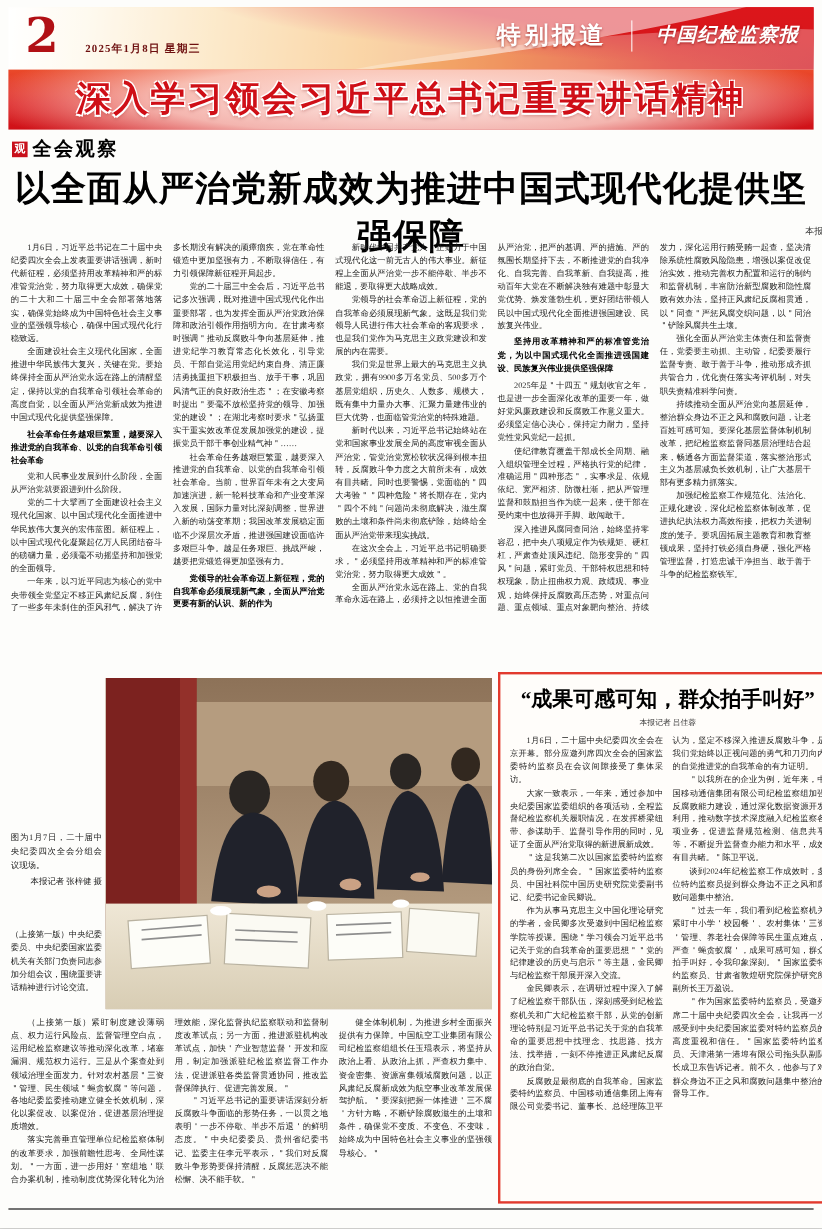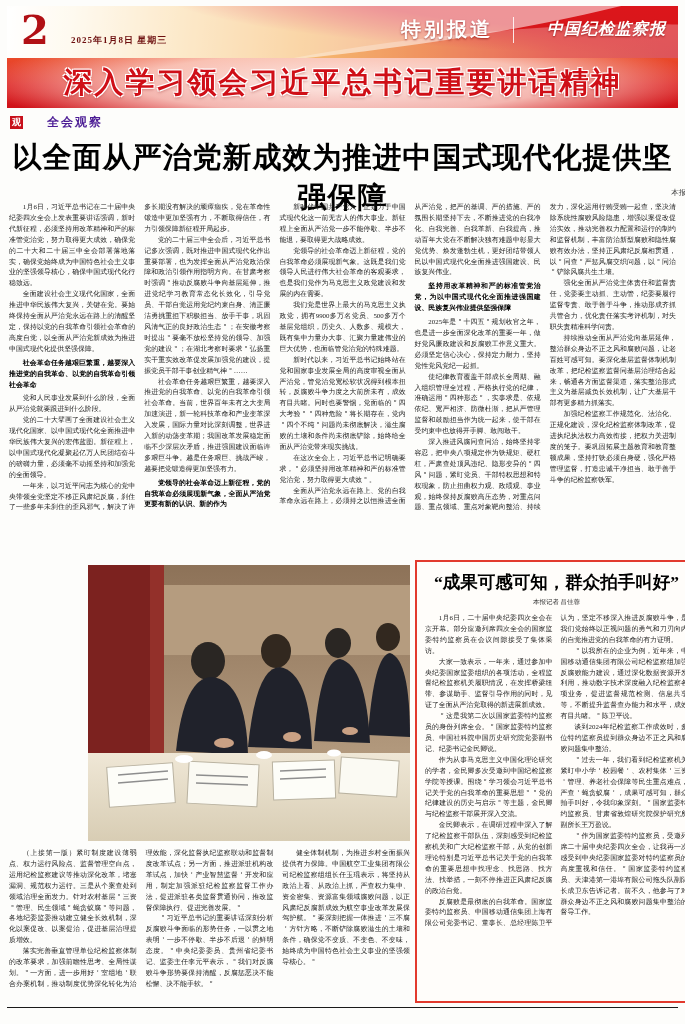--- a/index.html
+++ b/index.html
@@ -17,35 +17,35 @@
       background:rgba(255,255,255,.28);border-radius:50%;transform:rotate(-6deg);}
   .pageno{position:absolute;left:14px;top:2px;font-size:40px;font-weight:bold;color:#b11015;
       font-family:"DejaVu Serif",serif;z-index:3;line-height:1.1;}
   .dateline{position:absolute;left:64px;top:28px;font-size:9px;font-weight:bold;color:#6d0f0f;
       z-index:3;font-family:Liberation Serif, serif;letter-spacing:1px;}
   .mast-right{position:absolute;right:12px;top:10px;z-index:3;display:flex;align-items:center;gap:20px;}
   .section-name{font-family:"Liberation Sans",sans-serif;font-weight:900;font-size:20px;color:#fff;
       letter-spacing:3px;text-shadow:0 1px 2px rgba(120,0,0,.6);}
   .mast-divider{width:1px;height:26px;background:rgba(255,255,255,.85);}
   .paper-name{font-family:"DejaVu Serif",serif;font-style:italic;font-weight:bold;font-size:16px;
-      color:#fff;letter-spacing:1px;text-shadow:0 1px 2px rgba(120,0,0,.6);margin-left:13px;}
+      color:#fff;letter-spacing:1px;text-shadow:0 1px 2px rgba(120,0,0,.6);}
   
   .banner{position:absolute;left:7px;top:58px;right:7px;height:50px;
     background:
       radial-gradient(70% 130% at 50% 50%, rgba(255,245,240,.95) 0%, rgba(255,235,225,.75) 45%, rgba(255,120,90,0) 78%),
       linear-gradient(180deg,#ea4a2a 0%,#dc2020 55%,#cf1118 100%);
     display:flex;align-items:center;justify-content:center;}
   .banner-title{font-family:Liberation Serif, serif;font-weight:900;font-size:29px;color:#cf0f17;
       letter-spacing:2px;white-space:nowrap;
       text-shadow:-1px -1px 0 #fff,1px -1px 0 #fff,-1px 1px 0 #fff,1px 1px 0 #fff,0 2px 3px rgba(130,0,0,.35);}
   
   .tag-row{position:absolute;left:10px;top:114px;display:flex;align-items:center;gap:4px;}
   .tag-icon{width:13px;height:13px;background:#c8101b;color:#fff;font-size:9px;line-height:13px;
       text-align:center;font-family:"Liberation Sans",sans-serif;font-weight:bold;}
-  .tag-label{font-size:12px;font-weight:bold;letter-spacing:2px;color:#4c1d95;margin-left:20px;}
+  .tag-label{font-size:16px;font-weight:bold;letter-spacing:2px;color:#000000;}
   .kicker{position:absolute;left:0;top:122px;width:100%;text-align:center;font-size:12.5px;
       font-weight:bold;color:#111;letter-spacing:.5px;}
   .headline{position:absolute;left:0;top:138px;width:100%;text-align:center;font-size:29px;
       font-weight:900;color:#000;letter-spacing:1px;font-family:"Liberation Serif",serif;}
   .byline{position:absolute;left:0;top:188px;width:100%;text-align:right;font-size:7.5px;color:#333;margin-left:33px;}
   
   .bodytext{font-size:6.9px;line-height:1.58;text-align:justify;color:#1b1b1b;}
   .bodytext p{margin:0;text-indent:2em;}
   .bodytext p.sub{font-weight:bold;color:#000;margin:3px 0;}
   .top-columns{position:absolute;left:9px;top:202px;width:667px;height:356px;
@@ -117,20 +117,25 @@
       <p>全面从严治党永远在路上、党的自我革命永远在路上，必须持之以恒推进全面从严治党，把严的基调、严的措施、严的氛围长期坚持下去，不断推进党的自我净化、自我完善、自我革新、自我提高，推动百年大党在不断解决独有难题中彰显大党优势、焕发蓬勃生机，更好团结带领人民以中国式现代化全面推进强国建设、民族复兴伟业。</p>
       <p class="sub">坚持用改革精神和严的标准管党治党，为以中国式现代化全面推进强国建设、民族复兴伟业提供坚强保障</p>
       <p>2025年是＂十四五＂规划收官之年，也是进一步全面深化改革的重要一年，做好党风廉政建设和反腐败工作意义重大。必须坚定信心决心，保持定力耐力，坚持党性党风党纪一起抓。</p>
       <p>使纪律教育覆盖干部成长全周期、融入组织管理全过程，严格执行党的纪律，准确运用＂四种形态＂，实事求是、依规依纪、宽严相济、防微杜渐，把从严管理监督和鼓励担当作为统一起来，使干部在受约束中也放得开手脚、敢闯敢干。</p>
       <p>深入推进风腐同查同治，始终坚持零容忍，把中央八项规定作为铁规矩、硬杠杠，严肃查处顶风违纪、隐形变异的＂四风＂问题，紧盯党员、干部特权思想和特权现象，防止扭曲权力观、政绩观、事业观，始终保持反腐败高压态势，对重点问题、重点领域、重点对象靶向整治、持续发力，深化运用行贿受贿一起查，坚决清除系统性腐败风险隐患，增强以案促改促治实效，推动完善权力配置和运行的制约和监督机制，丰富防治新型腐败和隐性腐败有效办法，坚持正风肃纪反腐相贯通，以＂同查＂严惩风腐交织问题，以＂同治＂铲除风腐共生土壤。</p>
       <p>强化全面从严治党主体责任和监督责任，党委要主动抓、主动管，纪委要履行监督专责、敢于善于斗争，推动形成齐抓共管合力，优化责任落实考评机制，对失职失责精准科学问责。</p>
       <p>持续推动全面从严治党向基层延伸，整治群众身边不正之风和腐败问题，让老百姓可感可知。要深化基层监督体制机制改革，把纪检监察监督同基层治理结合起来，畅通各方面监督渠道，落实整治形式主义为基层减负长效机制，让广大基层干部有更多精力抓落实。</p>
       <p>加强纪检监察工作规范化、法治化、正规化建设，深化纪检监察体制改革，促进执纪执法权力高效衔接，把权力关进制度的笼子。要巩固拓展主题教育和教育整顿成果，坚持打铁必须自身硬，强化严格管理监督，打造忠诚干净担当、敢于善于斗争的纪检监察铁军。</p>
     </div>
 
+  <div class="caption-col">
+    <div class="caption">图为1月7日，二十届中央纪委四次全会分组会议现场。</div>
+    <div class="credit">本报记者 张梓健 摄</div>
+    <div class="jumpstart bodytext">（上接第一版）中央纪委委员、中央纪委国家监委机关有关部门负责同志参加分组会议，围绕重要讲话精神进行讨论交流。</div>
+  </div>
 
   <div class="photo">
     <svg width="322" height="276" viewBox="0 0 322 276">
       <defs>
         <linearGradient id="wall" x1="0" y1="0" x2="0" y2="1">
           <stop offset="0" stop-color="#8d7258"></stop>
             <stop offset="1" stop-color="#c3ab8e"></stop>
         </linearGradient>
         <linearGradient id="table" x1="0" y1="0" x2="0" y2="1">
           <stop offset="0" stop-color="#efe7d6"></stop>

